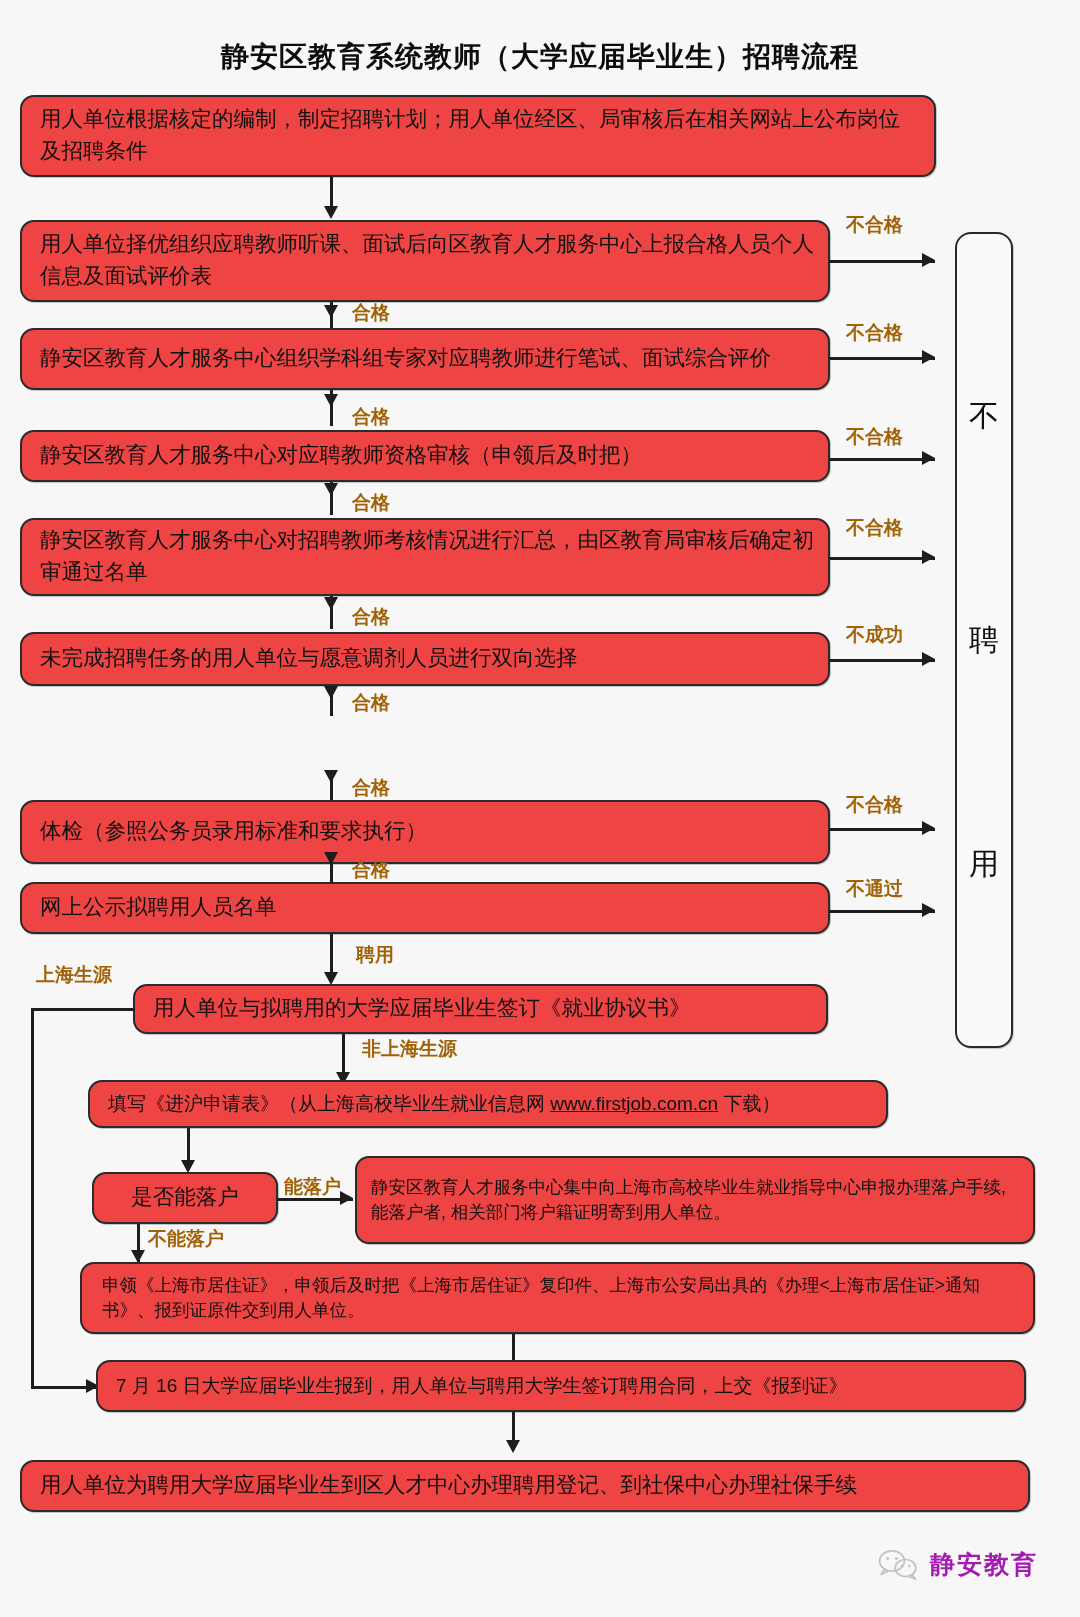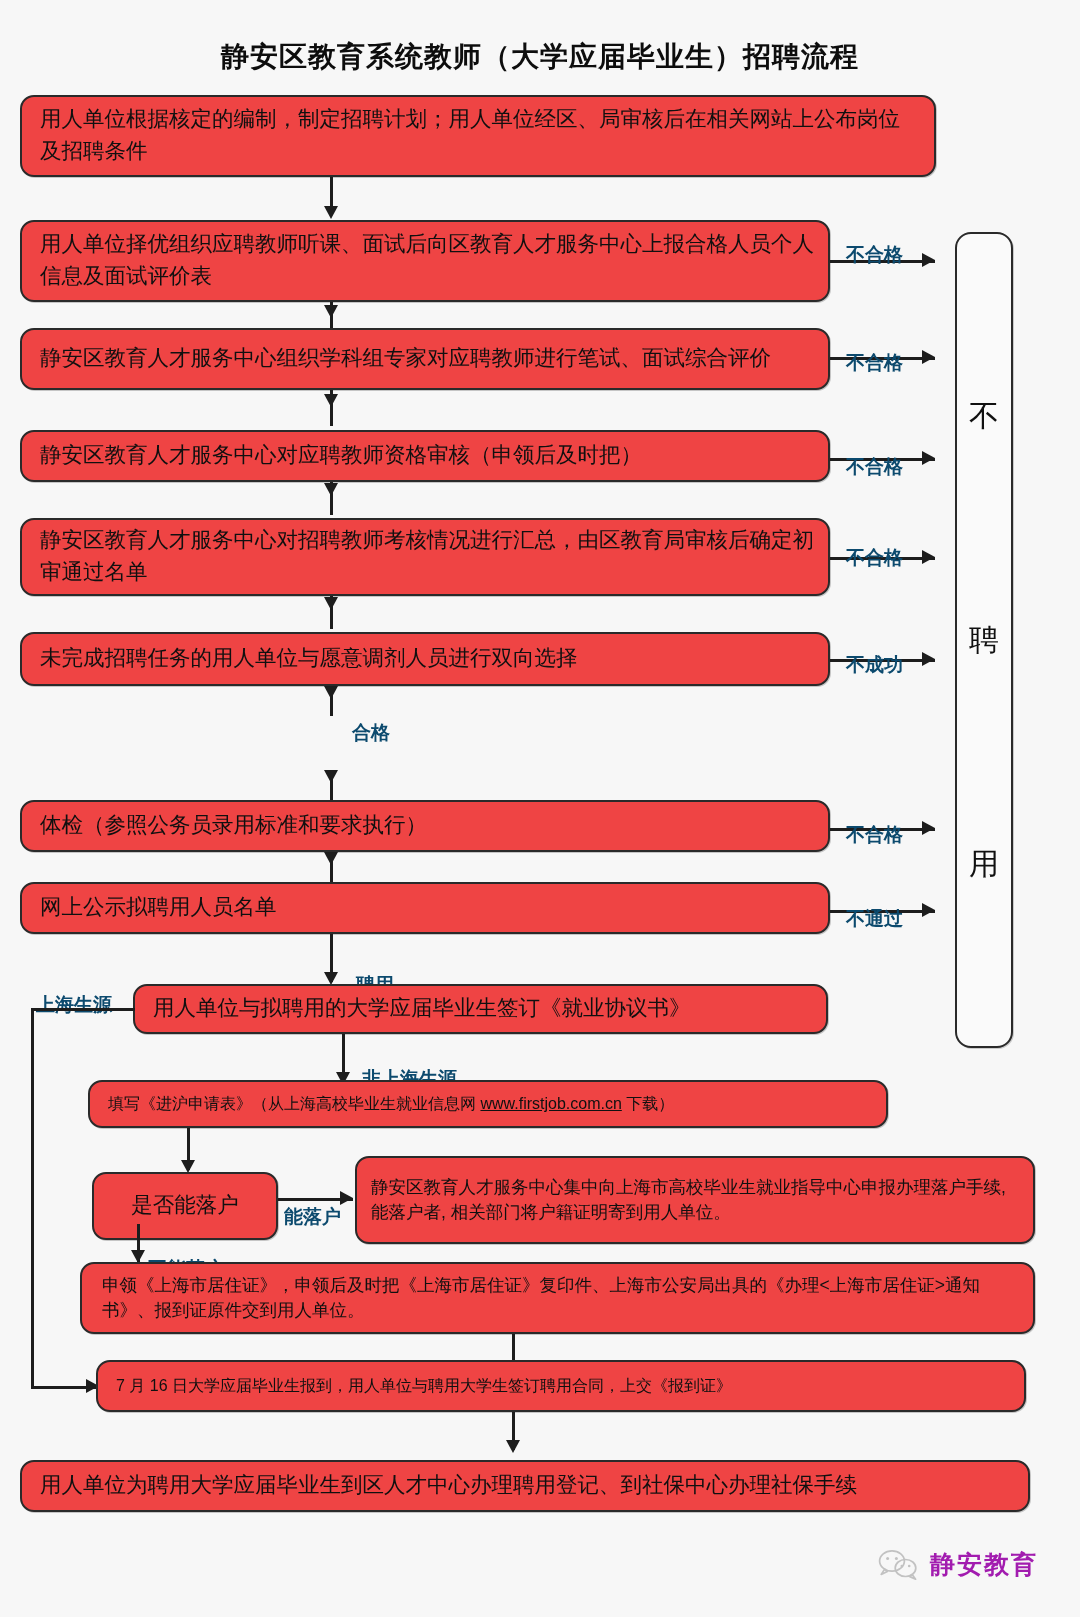--- a/index.html
+++ b/index.html
@@ -32,21 +32,21 @@
     border-radius:14px;
     background:#ef4444;
     display:flex;
     align-items:center;
     padding:6px 14px 6px 18px;
     line-height:1.48;
     font-size:21.5px;
     color:#101010;
     box-shadow:1px 1px 0 rgba(0,0,0,.20);
   }
-  .box.small{font-size:16px;}
+  .box.small{font-size:19px;}
   .box.tiny{font-size:17.5px;padding-left:14px;}
 
   
   .vbox{
     position:absolute;
     box-sizing:border-box;
     border:2.5px solid #2a2a2a;
     border-radius:16px;
     background:#fafafa;
     display:flex;
@@ -73,23 +73,22 @@
   .arrow-right{
     position:absolute;width:0;height:0;
     border-top:7.5px solid transparent;
     border-bottom:7.5px solid transparent;
     border-left:13px solid #1d1d1d;
   }
   .elabel{
     position:absolute;
     font-size:19px;
     font-weight:bold;
-    color:#0c4a6e;
+    color:#a16207;
     white-space:nowrap;
-    margin-top:30px;
   }
 
   .link{text-decoration:underline;}
 
   
   .wm{
     position:absolute;
     display:flex;align-items:center;gap:10px;
     color:#a21caf;
     font-size:25px;
@@ -164,21 +163,21 @@
 
   <div class="vline" style="left:330px;top:686px;height:30px;"></div>
   <div class="arrow-down" style="left:324px;top:686px;"></div>
   <div class="elabel" style="left:352px;top:690px;">合格</div>
 
 
   <div class="vline" style="left:330px;top:770px;height:30px;"></div>
   <div class="arrow-down" style="left:324px;top:770px;"></div>
   <div class="elabel" style="left:352px;top:775px;">合格</div>
 
-  <div class="box" style="left:20px;top:800px;width:810px;height:52px;">体检（参照公务员录用标准和要求执行）</div>
+  <div class="box" style="left:20px;top:800px;width:810px;height:64px;">体检（参照公务员录用标准和要求执行）</div>
 
   <div class="hline" style="left:830px;top:828px;width:105px;"></div>
   <div class="arrow-right" style="left:922px;top:821px;"></div>
   <div class="elabel" style="left:846px;top:792px;">不合格</div>
 
   <div class="vline" style="left:330px;top:852px;height:30px;"></div>
   <div class="arrow-down" style="left:324px;top:852px;"></div>
   <div class="elabel" style="left:352px;top:857px;">合格</div>
 
   <div class="box" style="left:20px;top:882px;width:810px;height:52px;">网上公示拟聘用人员名单</div>
@@ -205,21 +204,21 @@
 
   <div class="box small" style="left:88px;top:1080px;width:800px;height:48px;">
     <span style="white-space:nowrap;">
       <span>填写《进沪申请表》（从上海高校毕业生就业信息网 </span><span class="link">www.firstjob.com.cn</span><span> 下载）</span>
     </span>
   </div>
 
   <div class="vline" style="left:187px;top:1128px;height:42px;"></div>
   <div class="arrow-down" style="left:181px;top:1160px;"></div>
 
-  <div class="box" style="left:92px;top:1172px;width:186px;height:68px;justify-content:center;padding:6px 10px;">是否能落户</div>
+  <div class="box" style="left:92px;top:1172px;width:186px;height:52px;justify-content:center;padding:6px 10px;">是否能落户</div>
 
   <div class="hline" style="left:278px;top:1198px;width:75px;"></div>
   <div class="arrow-right" style="left:340px;top:1191px;"></div>
   <div class="elabel" style="left:284px;top:1174px;">能落户</div>
 
   <div class="box tiny" style="left:355px;top:1156px;width:680px;height:88px;line-height:1.42;">静安区教育人才服务中心集中向上海市高校毕业生就业指导中心申报办理落户手续, 能落户者, 相关部门将户籍证明寄到用人单位。</div>
 
   <div class="vline" style="left:137px;top:1224px;height:38px;"></div>
   <div class="arrow-down" style="left:131px;top:1250px;"></div>
   <div class="elabel" style="left:148px;top:1226px;">不能落户</div>

